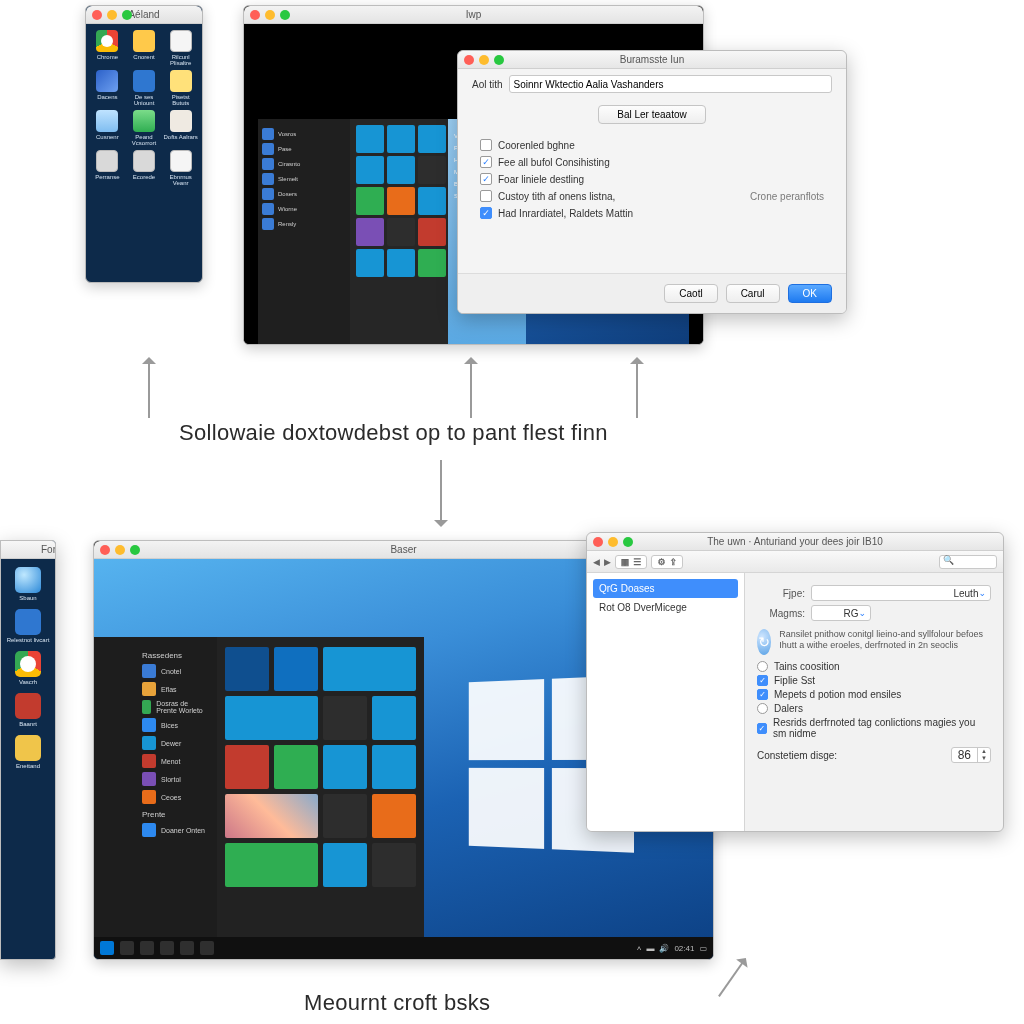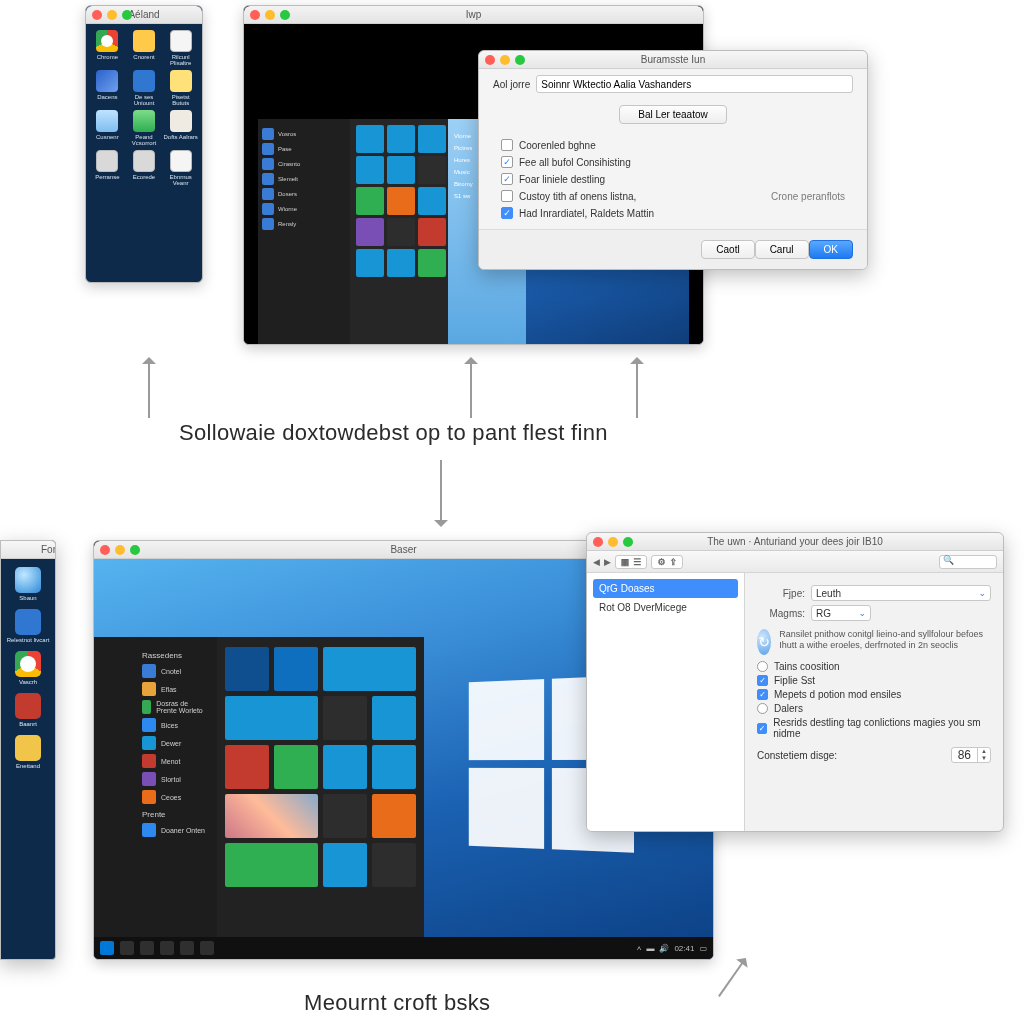--- a/index.html
+++ b/index.html
@@ -40,32 +40,32 @@
   #vm1 .start .col{width:92px;padding:6px 4px;}
   #vm1 .start .col.tiles{flex:1;background:#262626;display:grid;grid-template-columns:repeat(3,28px);grid-auto-rows:28px;gap:3px;padding:6px;}
   #vm1 .start .li{display:flex;align-items:center;gap:4px;margin:3px 0;}
   #vm1 .start .li .d{width:12px;height:12px;background:#3a7bd5;border-radius:2px;}
   #vm1 .start .li span{font-size:6px;color:#cfcfcf;}
   .tile{border-radius:2px;}
   #vm1 .sidepanel{position:absolute;left:190px;bottom:0;width:78px;height:225px;background:linear-gradient(180deg,#9cd0f6,#5aa8e2);padding:8px 6px;}
   #vm1 .sidepanel .sp{font-size:6px;color:#fff;margin:6px 0;}
 
   
-  #dlg1 { left:478px; top:50px; width:390px; height:220px; background:#f4f4f4;}
+  #dlg1 { left:457px; top:50px; width:390px; height:264px; background:#f4f4f4;}
   #dlg1 .row{display:flex;align-items:center;gap:6px;padding:6px 14px;}
   #dlg1 label{font-size:10px;color:#333;}
   #dlg1 input[type=text]{flex:1;height:18px;border:1px solid #c8c8c8;border-radius:3px;font-size:10px;padding:0 4px;background:#fff;}
   #dlg1 .opts{padding:4px 22px;}
   #dlg1 .opt{display:flex;align-items:center;gap:6px;margin:5px 0;font-size:10px;color:#333;}
   #dlg1 .cb{width:12px;height:12px;border:1px solid #9a9a9a;border-radius:2px;background:#fff;display:inline-flex;align-items:center;justify-content:center;font-size:9px;color:#2a7fff;}
   #dlg1 .cb.on::after{content:"✓";}
   #dlg1 .link{font-size:10px;color:#7a7a7a;margin-left:auto;}
   #dlg1 .wide{display:flex;justify-content:center;padding:6px;}
   #dlg1 .wide button{font-size:10px;padding:3px 18px;border:1px solid #c5c5c5;border-radius:4px;background:linear-gradient(#fdfdfd,#eee);}
-  #dlg1 .footer{position:absolute;left:0;right:0;bottom:0;display:flex;justify-content:flex-end;padding:10px 14px;border-top:1px solid #dcdcdc;background:#efefef;}
+  #dlg1 .footer{position:absolute;left:0;right:0;bottom:0;display:flex;justify-content:flex-end;gap:8px;padding:10px 14px;border-top:1px solid #dcdcdc;background:#efefef;}
   #dlg1 .footer button{font-size:10px;padding:3px 14px;border:1px solid #c5c5c5;border-radius:4px;background:linear-gradient(#fdfdfd,#eee);}
   #dlg1 .footer button.primary{background:linear-gradient(#5aa9ff,#1e7af0);border-color:#1e6fe0;color:#fff;}
 
   
   #sidebar2{left:0;top:540px;width:56px;height:420px;background:#0d2a4a;border:1px solid #bdbdbd;border-radius:0 4px 4px 0;}
   #sidebar2 .titlebar{border-radius:0;padding-left:40px;}
   #sidebar2 .col{display:flex;flex-direction:column;align-items:center;gap:8px;padding:8px 0;}
   #sidebar2 .app{display:flex;flex-direction:column;align-items:center;gap:2px;}
   #sidebar2 .ic{width:26px;height:26px;border-radius:5px;}
   #sidebar2 .lbl{font-size:6px;color:#d8e5f2;text-align:center;}
@@ -96,21 +96,21 @@
   #dlg2 .toolbar .seg{border:1px solid #c9c9c9;border-radius:3px;padding:1px 5px;background:#fff;display:flex;gap:4px;}
   #dlg2 .toolbar .search{margin-left:auto;width:58px;height:14px;border:1px solid #c9c9c9;border-radius:3px;background:#fff;position:relative;}
   #dlg2 .toolbar .search::before{content:"🔍";position:absolute;left:3px;top:-1px;font-size:9px;color:#999;}
   #dlg2 .body{display:flex;height:calc(100% - 40px);}
   #dlg2 .list{width:158px;border-right:1px solid #d5d5d5;background:#fff;padding:6px;}
   #dlg2 .list .item{font-size:10px;padding:4px 6px;border-radius:3px;color:#333;}
   #dlg2 .list .item.sel{background:#3f8efc;color:#fff;}
   #dlg2 .form{flex:1;padding:8px 12px;font-size:10px;color:#333;}
   #dlg2 .frow{display:flex;align-items:center;gap:6px;margin:4px 0;}
   #dlg2 .frow label{width:48px;text-align:right;color:#555;}
-  #dlg2 .frow .field{flex:1;height:16px;border:1px solid #c8c8c8;border-radius:3px;background:#fff;font-size:10px;padding:0 4px;display:flex;align-items:center;justify-content:space-between;}
+  #dlg2 .frow .field{flex:1;height:16px;border:1px solid #c8c8c8;border-radius:3px;background:#fff;font-size:10px;padding:0 4px;display:flex;align-items:center;justify-content:flex-end;}
   #dlg2 .frow .field .dd{color:#2a7fff;font-size:9px;}
   #dlg2 .info{display:flex;gap:8px;margin:8px 0 6px;}
   #dlg2 .info .icn{width:26px;height:26px;border-radius:50%;background:radial-gradient(circle at 35% 30%,#cfe6ff,#5aa2e6);display:flex;align-items:center;justify-content:center;color:#fff;font-size:14px;}
   #dlg2 .info p{font-size:9px;color:#555;line-height:1.25;}
   #dlg2 .opt{display:flex;align-items:center;gap:6px;margin:3px 0;font-size:10px;}
   #dlg2 .rb{width:11px;height:11px;border:1px solid #9a9a9a;border-radius:50%;background:#fff;}
   #dlg2 .cb2{width:11px;height:11px;border:1px solid #9a9a9a;border-radius:2px;background:#fff;display:inline-flex;align-items:center;justify-content:center;font-size:8px;color:#fff;}
   #dlg2 .cb2.on{background:#3f8efc;border-color:#3f8efc;}
   #dlg2 .cb2.on::after{content:"✓";}
   #dlg2 .stepper{display:inline-flex;align-items:center;border:1px solid #c8c8c8;border-radius:3px;background:#fff;height:16px;}
@@ -275,21 +275,21 @@
 <div id="dlg1" class="macwin">
   <div class="titlebar">
     <div class="traffic">
         <span class="tl-r"></span>
         <span class="tl-y"></span>
         <span class="tl-g"></span>
       </div>
     <span>Buramsste Iun</span>
   </div>
   <div class="row">
-    <label>Aol jorre</label>
+    <label>Aol tith</label>
     <input type="text" value="Soinnr Wktectio Aalia Vashanders" style="">
   </div>
   <div class="wide">
     <button>Bal Ler teaatow</button>
   </div>
   <div class="opts" id="dlg1opts">
       <div class="opt">
       <span class="cb " style=""></span>
       <span>Coorenled bghne</span>
 
@@ -517,21 +517,21 @@
           <div class="opt">
             <span class="cb2 on"></span>
             <span>Mepets d potion mod ensiles</span>
           </div>
           <div class="opt">
             <span class="rb"></span>
             <span>Dalers</span>
           </div>
           <div class="opt">
             <span class="cb2 on"></span>
-            <span>Resrids destling tag conlictions magies you sm nidme</span>
+            <span>Resrids derfrnoted tag conlictions magies you sm nidme</span>
           </div>
         </div>
       <div class="frow" style="margin-top:8px">
         <span style="flex:1">Constetiem disge:</span>
         <div class="stepper">
           <span>86</span>
           <div class="arws">
               <b>▲</b>
               <b>▼</b>
             </div>

